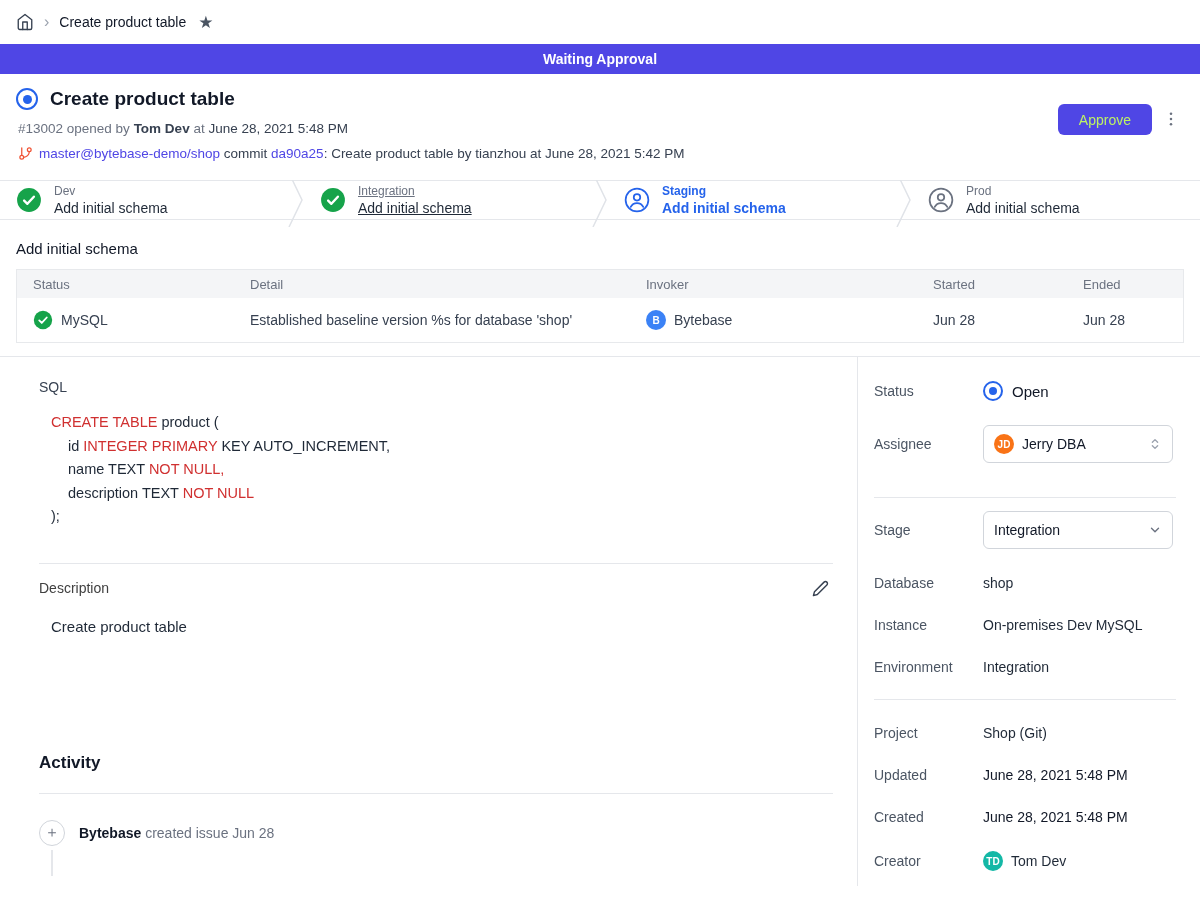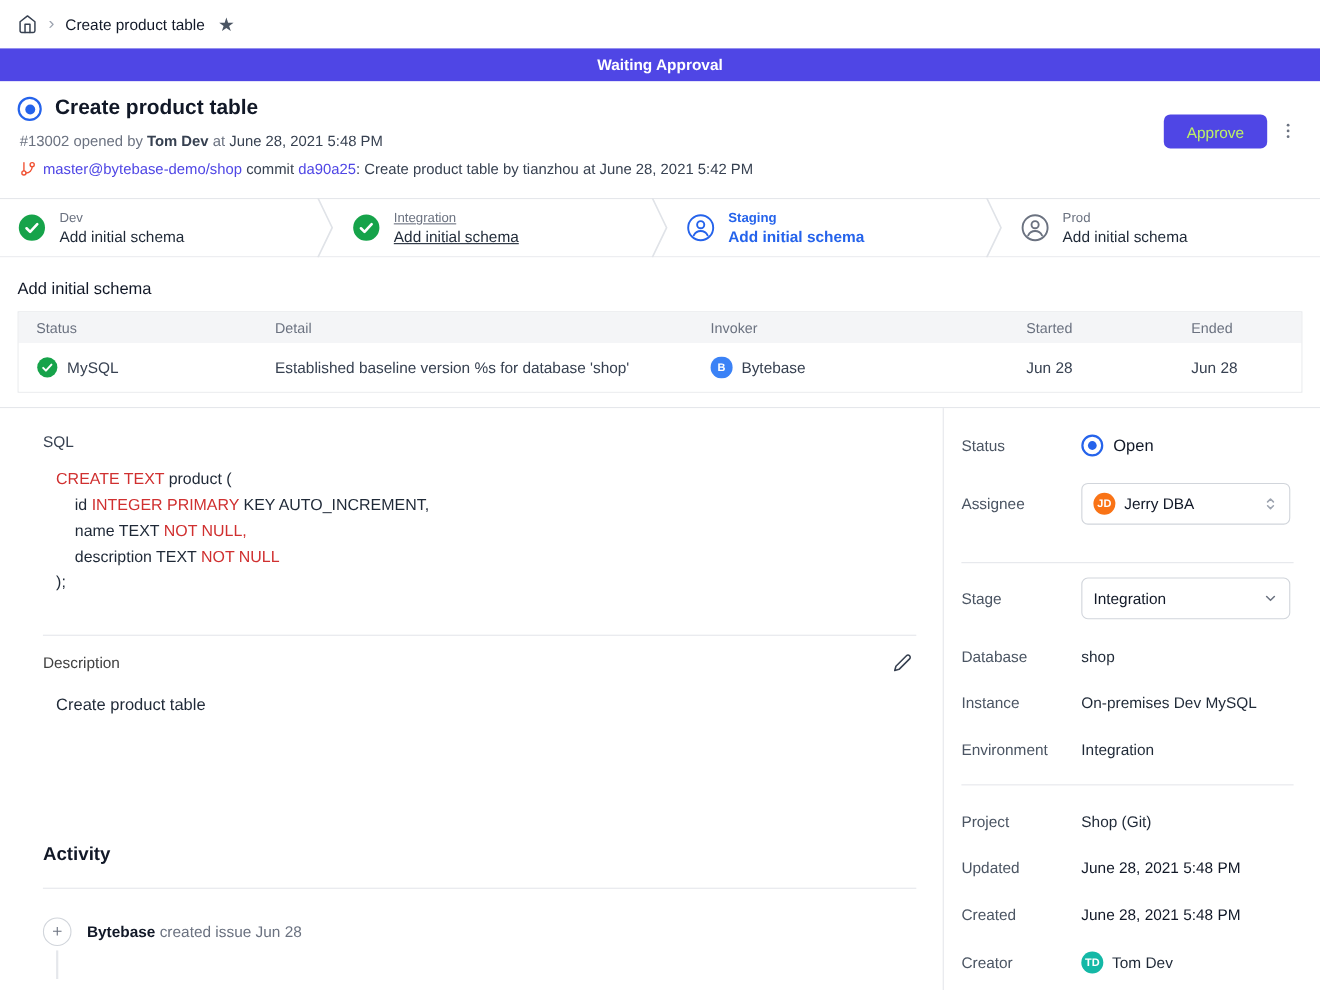--- a/index.html
+++ b/index.html
@@ -32,21 +32,21 @@
   .meta-row{ margin:11px 0 0 2px; font-size:13.5px; color:#6b7280; white-space:pre-wrap; }
   .meta-row .dark{ color:#374151; font-weight:600; }
   .meta-row .date{ color:#374151; font-weight:400; }
   .commit-row{ margin:10px 0 0 2px; font-size:13.5px; color:#374151; white-space:pre-wrap; display:flex; align-items:center; }
   .commit-row svg{ margin-right:6px; flex:none; }
   .link{ color:var(--link); cursor:pointer; text-decoration:none; }
   .approve-btn{ position:absolute; right:48px; top:30px; background:var(--accent); color:#bef264; border:none; border-radius:6px; height:31px; padding:4px 21px; font-size:14px; font-weight:500; font-family:inherit; cursor:pointer; }
   .kebab{ position:absolute; right:20px; top:36px; cursor:pointer; display:flex; }
 
   
-  .pipeline{ height:54px; border-top:1px solid #e5e7eb; border-bottom:1px solid #e5e7eb; display:flex; align-items:stretch; background:#fff; }
+  .pipeline{ height:40px; border-top:1px solid #e5e7eb; border-bottom:1px solid #e5e7eb; display:flex; align-items:stretch; background:#fff; }
   .stage{ flex:1; display:flex; align-items:center; gap:12px; padding-left:16px; cursor:pointer; }
   .stage-icon{ flex:none; display:flex; }
   .stage-text{ display:flex; flex-direction:column; gap:2px; }
   .stage-env{ font-size:12px; color:#6b7280; }
   .stage-task{ font-size:14px; color:#1f2937; }
   .stage.linked .stage-env, .stage.linked .stage-task{ text-decoration:underline; }
   .stage.current .stage-env, .stage.current .stage-task{ color:var(--active_blue); font-weight:600; text-decoration:none; }
   .stage-sep{ flex:none; display:flex; align-items:center; }
 
   
@@ -242,21 +242,21 @@
       <span class="t-cell c-ended">Jun 28</span>
     </div>
   </div>
 </section>
 
 <div class="main">
 
   <div class="left-col">
     <div class="sql-label">SQL</div>
     <div class="sql-block">
-      <div class="sql-line"><span></span><span class="kw">CREATE TEXT</span><span> product (</span></div>
+      <div class="sql-line"><span></span><span class="kw">CREATE TABLE</span><span> product (</span></div>
       <div class="sql-line indent"><span>id </span><span class="kw">INTEGER PRIMARY</span><span> KEY AUTO_INCREMENT,</span></div>
       <div class="sql-line indent"><span>name TEXT </span><span class="kw">NOT NULL,</span><span></span></div>
       <div class="sql-line indent"><span>description TEXT </span><span class="kw">NOT NULL</span><span></span></div>
       <div class="sql-line"><span>);</span><span class="kw"></span><span></span></div>
     </div>
     <hr class="divider">
     <div class="desc-row">
       <span class="desc-label">Description</span>
       <span class="edit-btn">
         <svg width="17" height="17" viewBox="0 0 24 24" fill="none" stroke="currentColor" stroke-width="2" stroke-linecap="round" stroke-linejoin="round">

